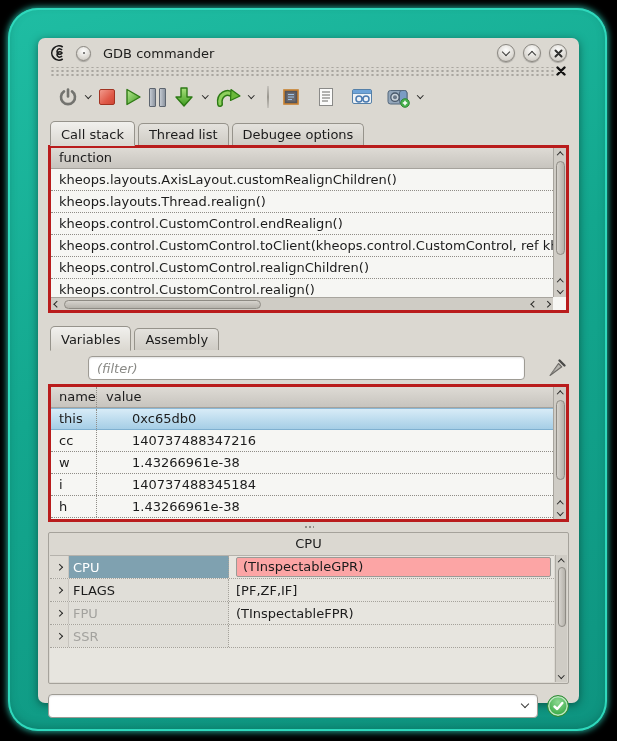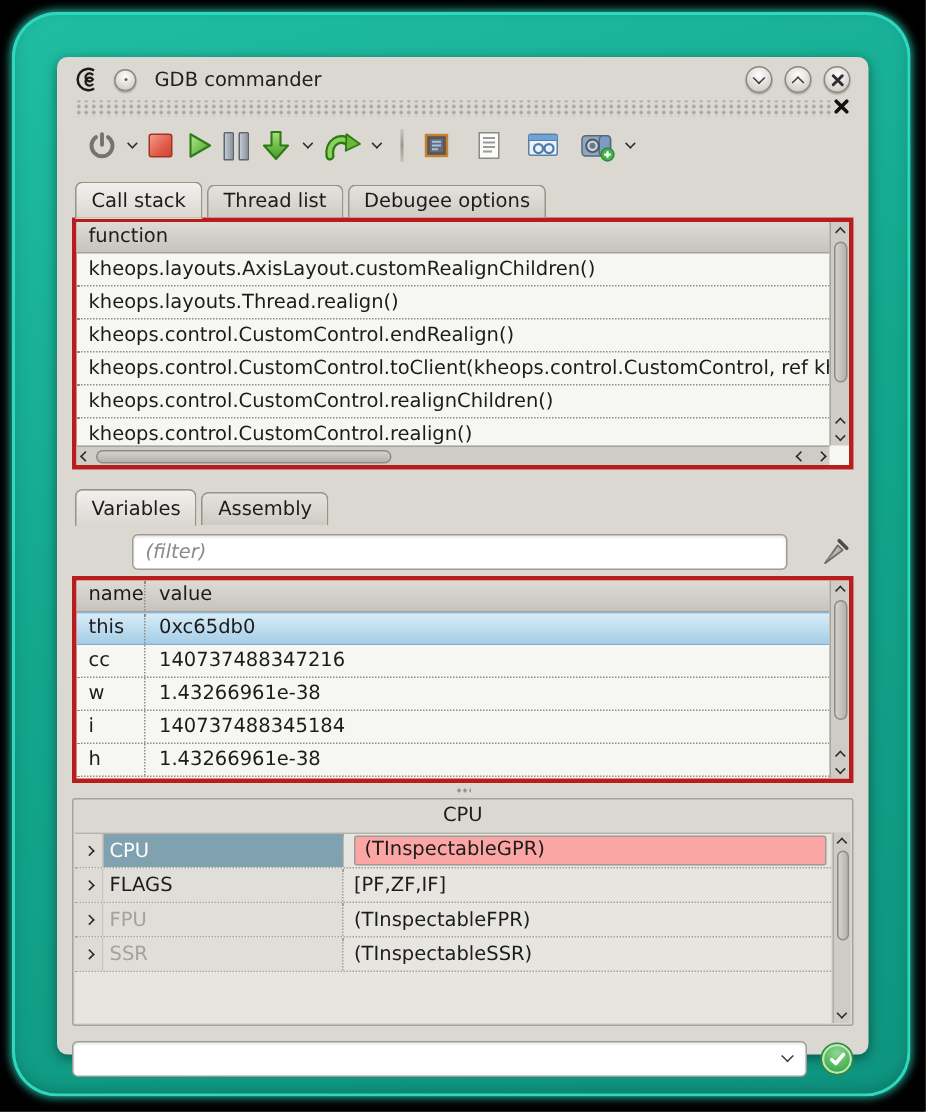--- a/index.html
+++ b/index.html
@@ -68,21 +68,21 @@
   .filter-row{display:flex;align-items:flex-end;margin-top:4px;gap:20px;height:26px;padding-left:40px;}
   .filter-input{flex:1;height:22px;border:1px solid #9e9b94;border-radius:4px;background:#fff;
                 padding:0 8px;font-size:13px;font-family:"DejaVu Sans",sans-serif;box-shadow:inset 0 1px 2px rgba(0,0,0,.12);}
   .filter-input::placeholder{color:#8a8a86;font-style:italic;opacity:1;}
   .broom-btn{width:24px;height:24px;display:flex;align-items:center;justify-content:center;}
   
   .vartable{height:138px;margin-top:4px;overflow:hidden;}
   .vt-header{display:flex;height:20px;line-height:20px;background:linear-gradient(#dedbd5,#c7c4be);
              border-bottom:1px solid #a5a29c;font-size:13px;position:absolute;left:0;right:13px;top:0;}
   .vt-rows{position:absolute;left:0;right:13px;top:21px;bottom:0;overflow:hidden;}
-  .vrow{display:flex;height:21px;line-height:21px;border-bottom:1px dotted #8f8c86;font-size:13px;}
+  .vrow{display:flex;height:21px;line-height:21px;border-bottom:1px dotted #8f8c86;font-size:13px;gap:26px;}
   .vname{width:46px;padding-left:8px;border-right:1px dotted #8f8c86;box-sizing:border-box;overflow:hidden;}
   .vval{flex:1;padding-left:9px;white-space:nowrap;overflow:hidden;}
   .vrow.selected{background:linear-gradient(#d8ecf7,#a5cee6);border-top:1px solid #8ab8d6;border-bottom:1px solid #7fb0d0;height:20px;line-height:20px;}
   
   .hsplit{height:10px;display:flex;align-items:center;justify-content:center;}
   .grip{width:10px;height:4px;background-image:radial-gradient(circle,#8f8c86 1px,transparent 1.2px);background-size:4px 4px;}
   
   .groupbox{height:152px;border:1px solid #a5a29b;border-radius:2px;background:#dbd8d1;position:relative;box-sizing:border-box;}
   .gb-title{height:21px;line-height:21px;text-align:center;font-size:13px;}
   .gb-body{position:absolute;left:1px;right:1px;top:22px;bottom:1px;background:#e7e5df;border-top:1px solid #b5b2ac;overflow:hidden;}
@@ -355,21 +355,20 @@
                 <span class="chv right tiny"></span>
               </span>
           <span class="cname dis">FPU</span>
           <span class="cval">(TInspectableFPR)</span>
         </div>
         <div class="crow">
           <span class="cgut">
                 <span class="chv right tiny"></span>
               </span>
           <span class="cname dis">SSR</span>
-          <span class="cval">(TInspectableSSR)</span>
         </div>
       </div>
       <div class="gb-scroll">
         <span class="sbtn" style="top:0;">
               <span class="chv up tiny"></span>
             </span>
         <span class="vthumb" style="top:12px;height:58px;"></span>
         <span class="sbtn" style="bottom:0;">
               <span class="chv down tiny"></span>
             </span>

